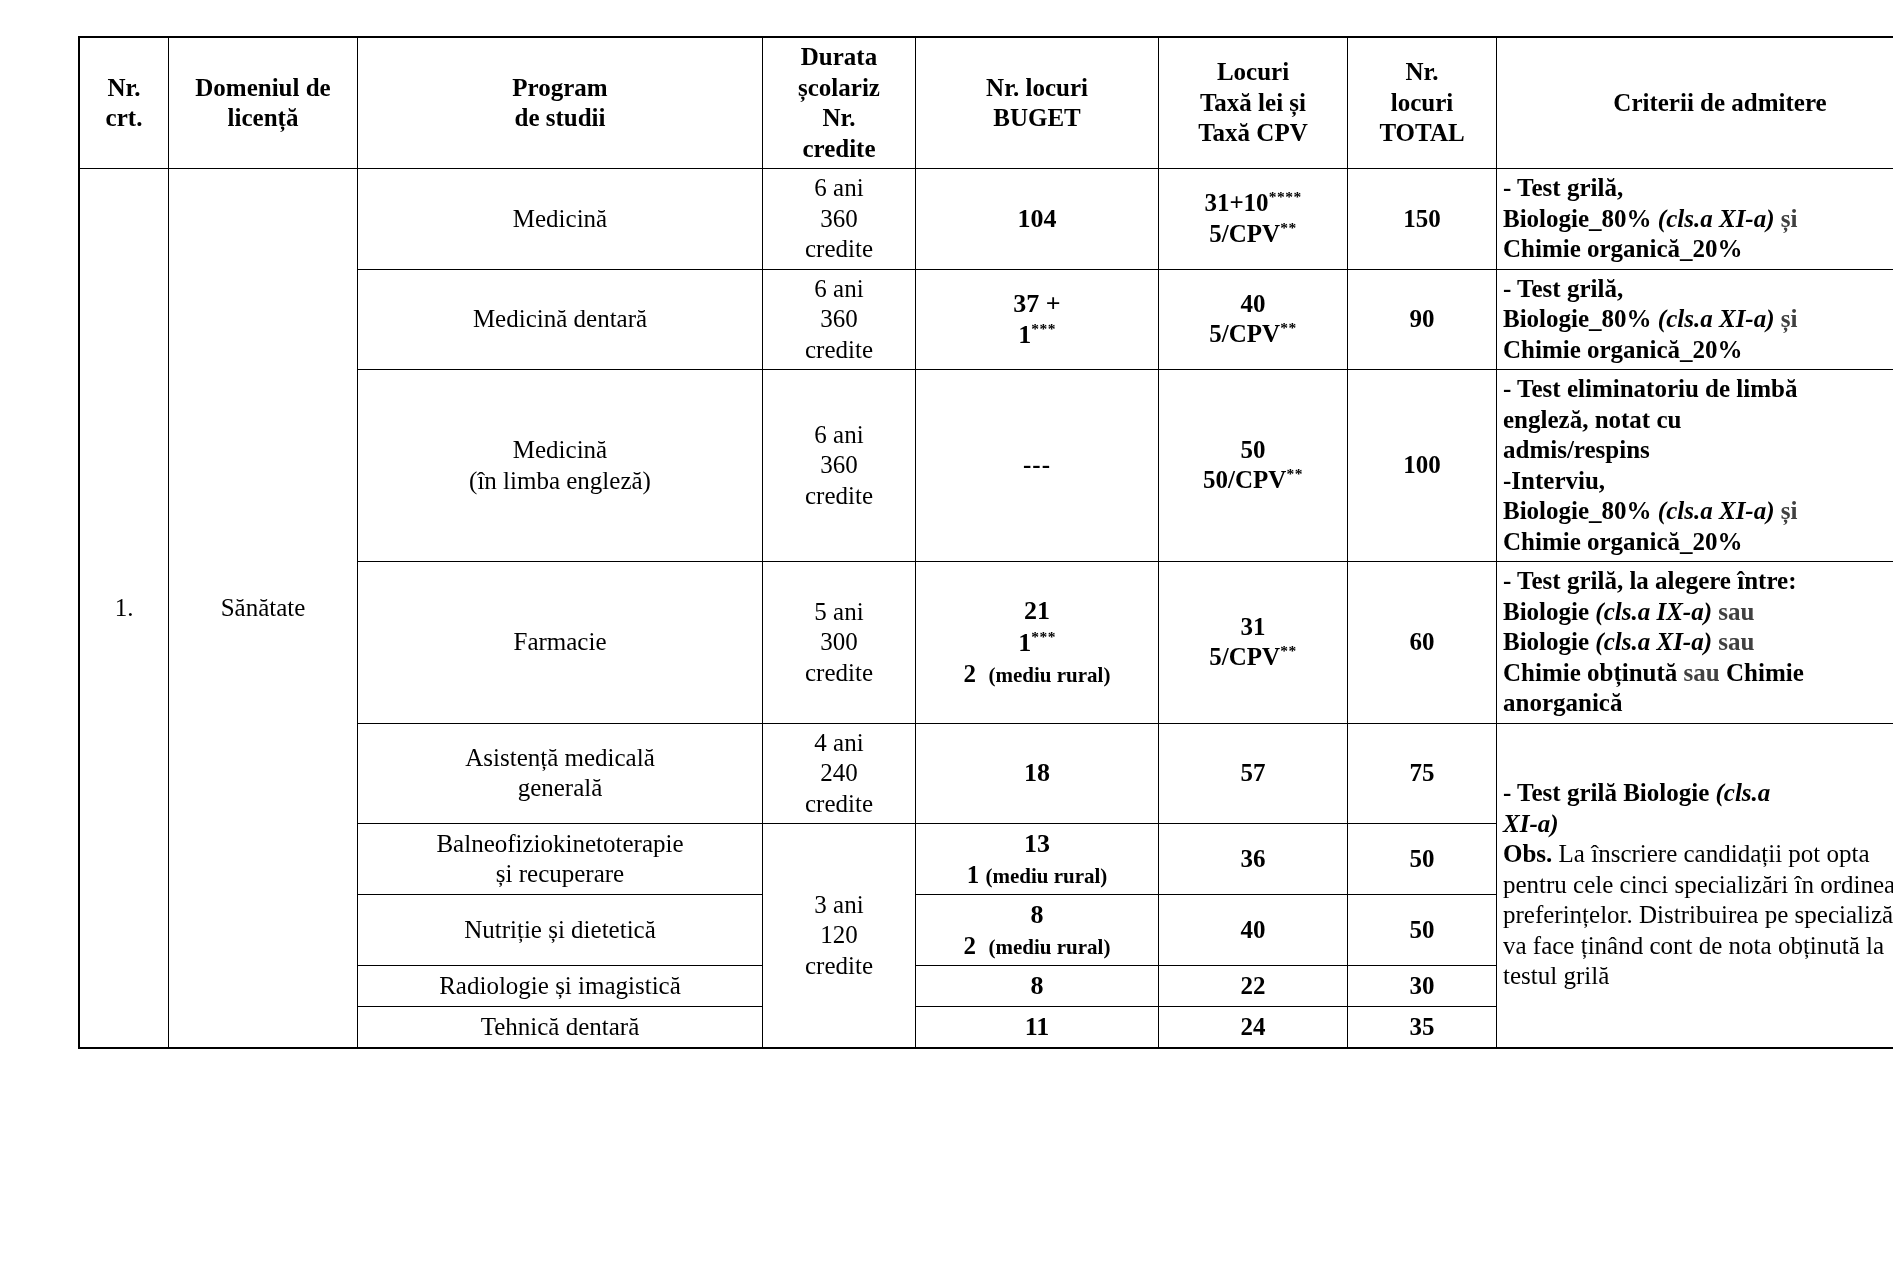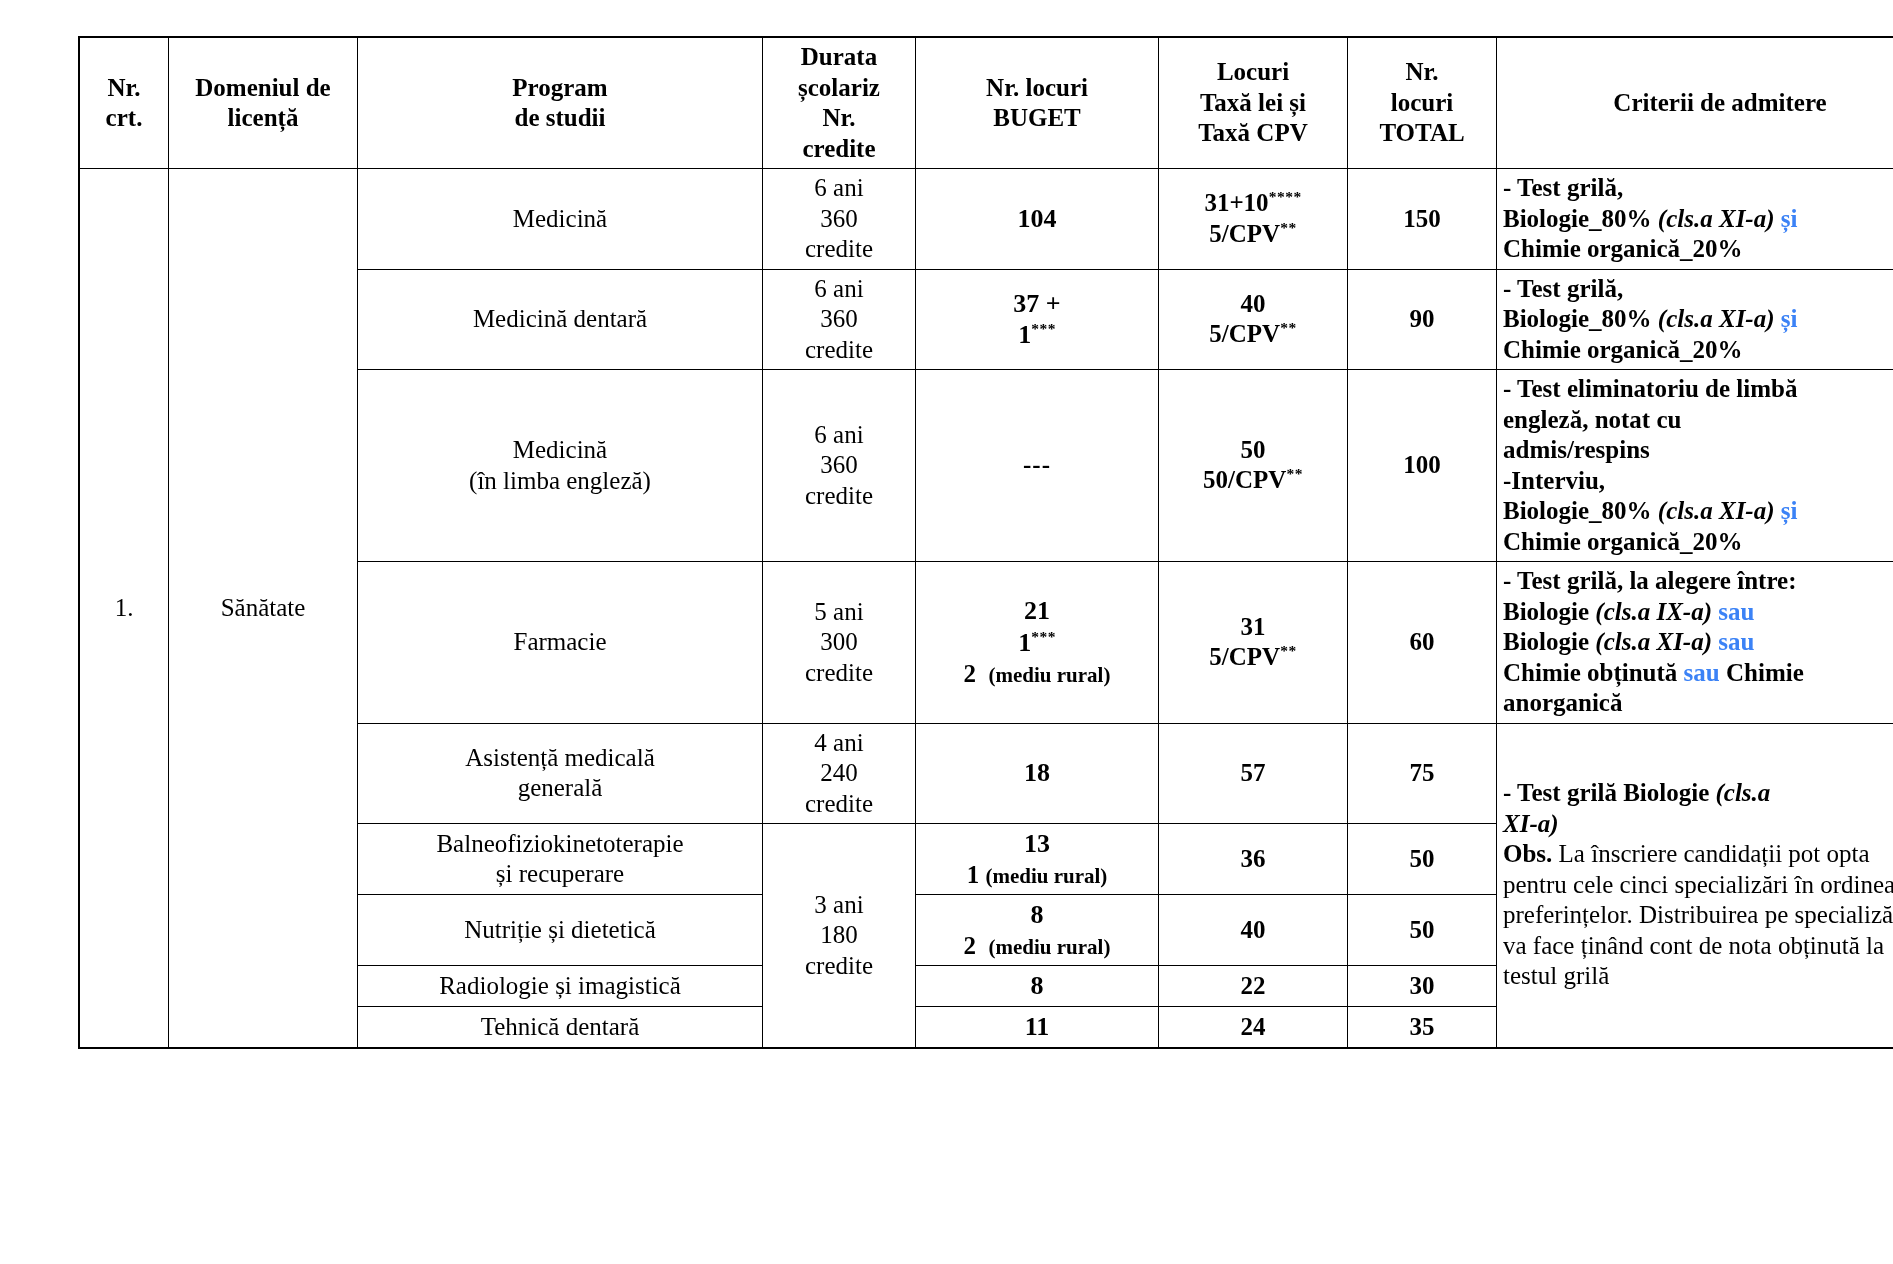--- a/index.html
+++ b/index.html
@@ -78,21 +78,21 @@
   td.crit {
     text-align: left;
     vertical-align: top;
     padding-top: 8px;
     padding-left: 10px;
     padding-right: 6px;
     font-weight: bold;
     font-size: 24.5px;
     line-height: 1.25;
   }
-  td.crit .red { color: #3b82f6; }
+  td.crit .red { color: #404040; }
   td.crit em { font-style: italic; }
   td.crit .obs {
     font-weight: normal;
     display: block;
   }
   td.crit .obs b { font-weight: bold; }
   .crit-line { display: block; }
   .dash { font-weight: bold; letter-spacing: 1px; }
 </style>
 </head>
@@ -319,21 +319,21 @@
       <tr>
         <td class="c-prog center plain">
           <span class="cell-lines">
             <span>Balneofiziokinetoterapie</span>
             <span>și recuperare</span>
           </span>
         </td>
         <td class="c-dur center plain" rowspan="4">
           <span class="cell-lines">
             <span>3 ani</span>
-            <span>180</span>
+            <span>120</span>
             <span>credite</span>
           </span>
         </td>
         <td class="c-buget center bold">
           <span class="cell-lines">
             <span class="num-big">13</span>
             <span class="buget-rural-line"><span class="qty">1</span>&nbsp;<span class="rural">(mediu rural)</span></span>
           </span>
         </td>
         <td class="c-taxa center bold">36</td>

